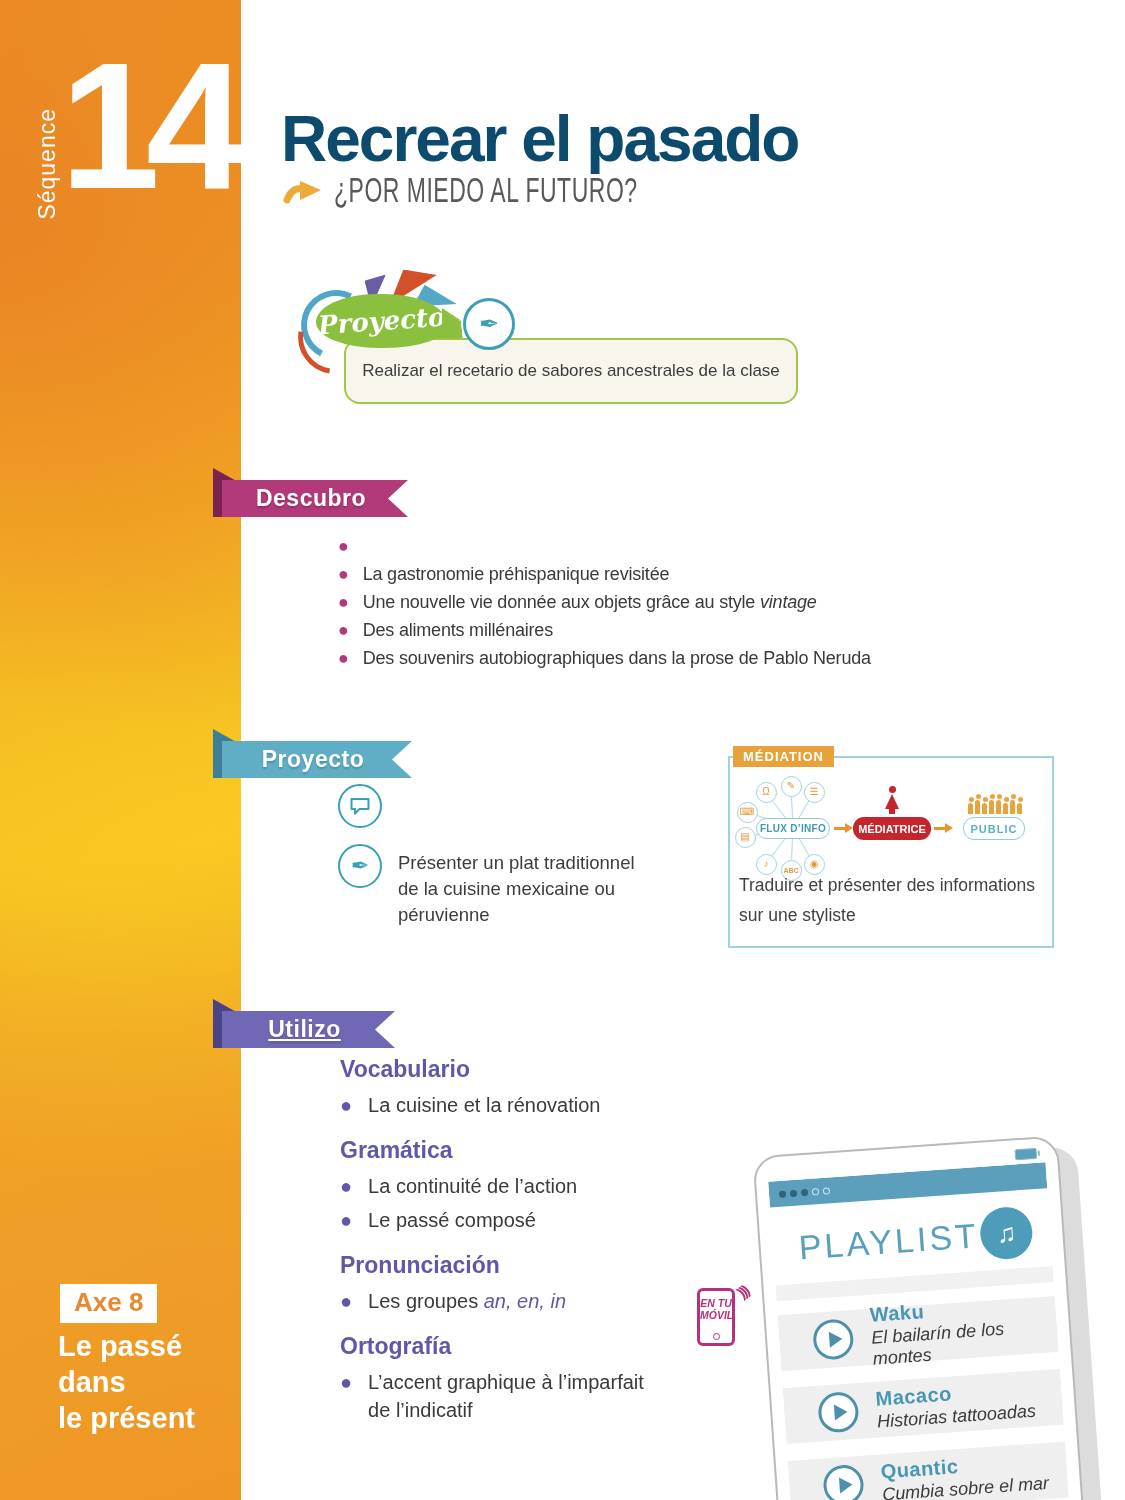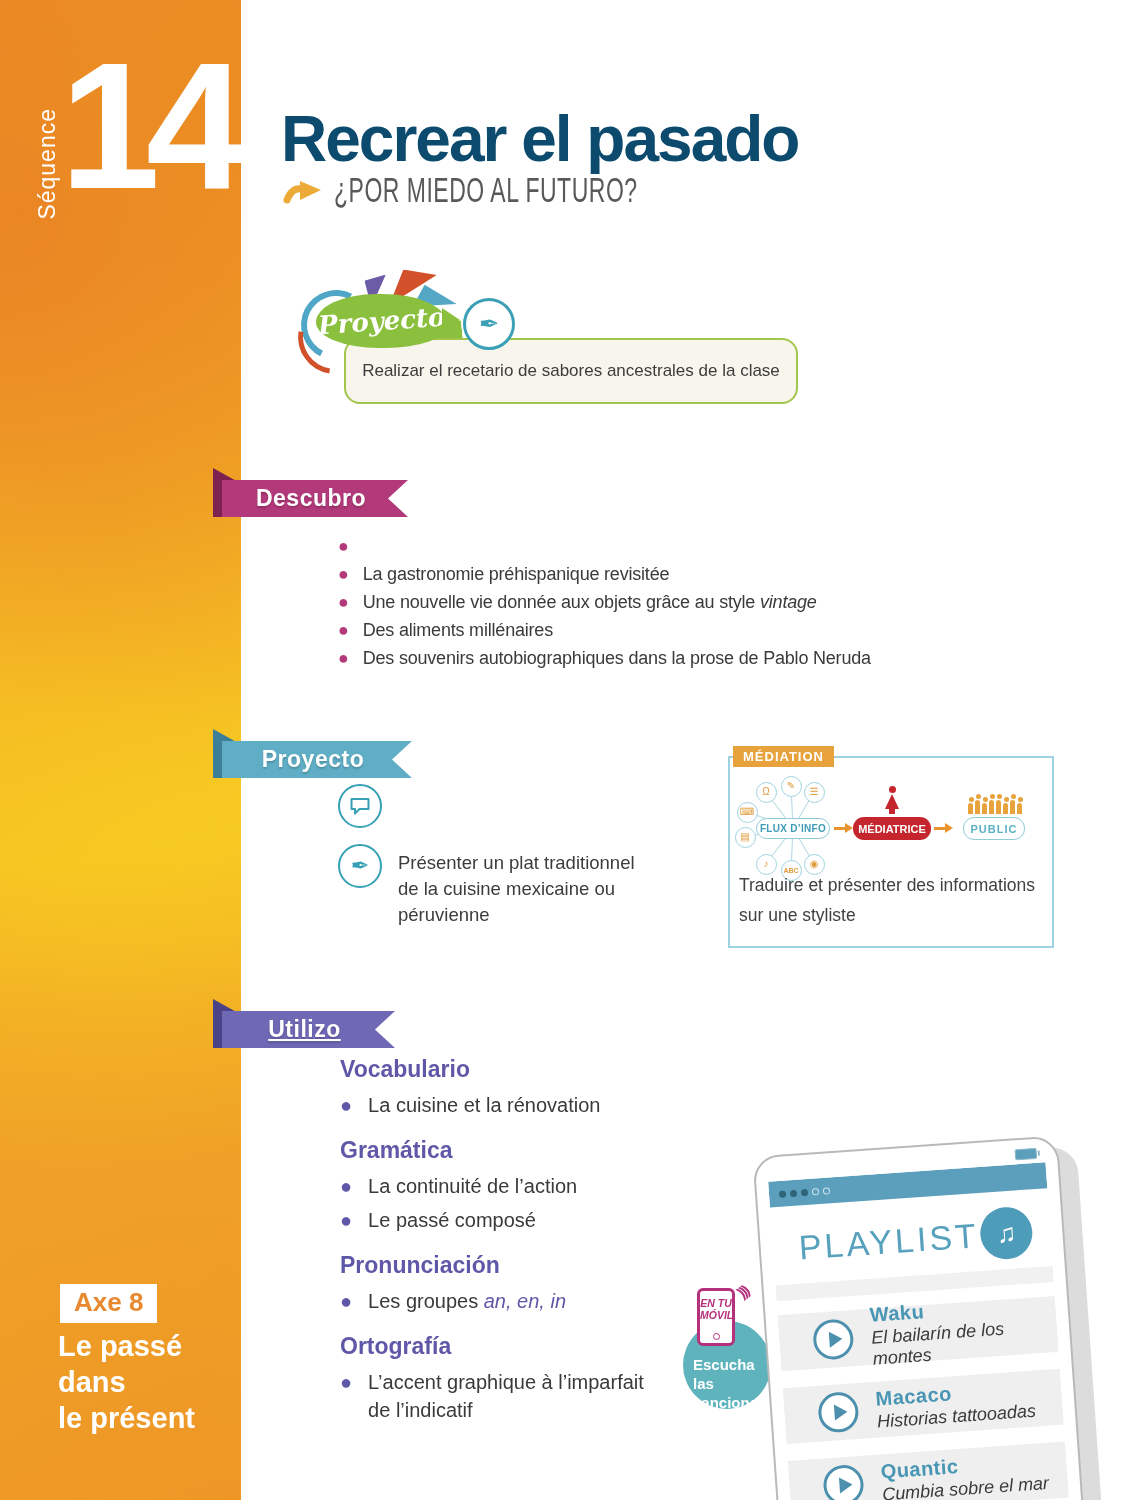--- a/index.html
+++ b/index.html
@@ -344,24 +344,20 @@
     </ul>
     <h3 class="util-heading">Ortografía</h3>
     <ul class="util-list">
       <li>
           <span class="blt">●</span>
           <span class="wrapcap">L’accent graphique à l’imparfait de l’indicatif</span>
         </li>
     </ul>
   </div>
 
-  <div class="escucha-circle">
-    <span>Escucha
-las canciones</span>
-  </div>
   <div class="waves">)))</div>
   <div class="movil-badge">
     <span>EN TU
 MÓVIL</span>
   </div>
 
   <div class="phone">
     <div class="battery"></div>
     <div class="screen">
       <div class="bluebar">

